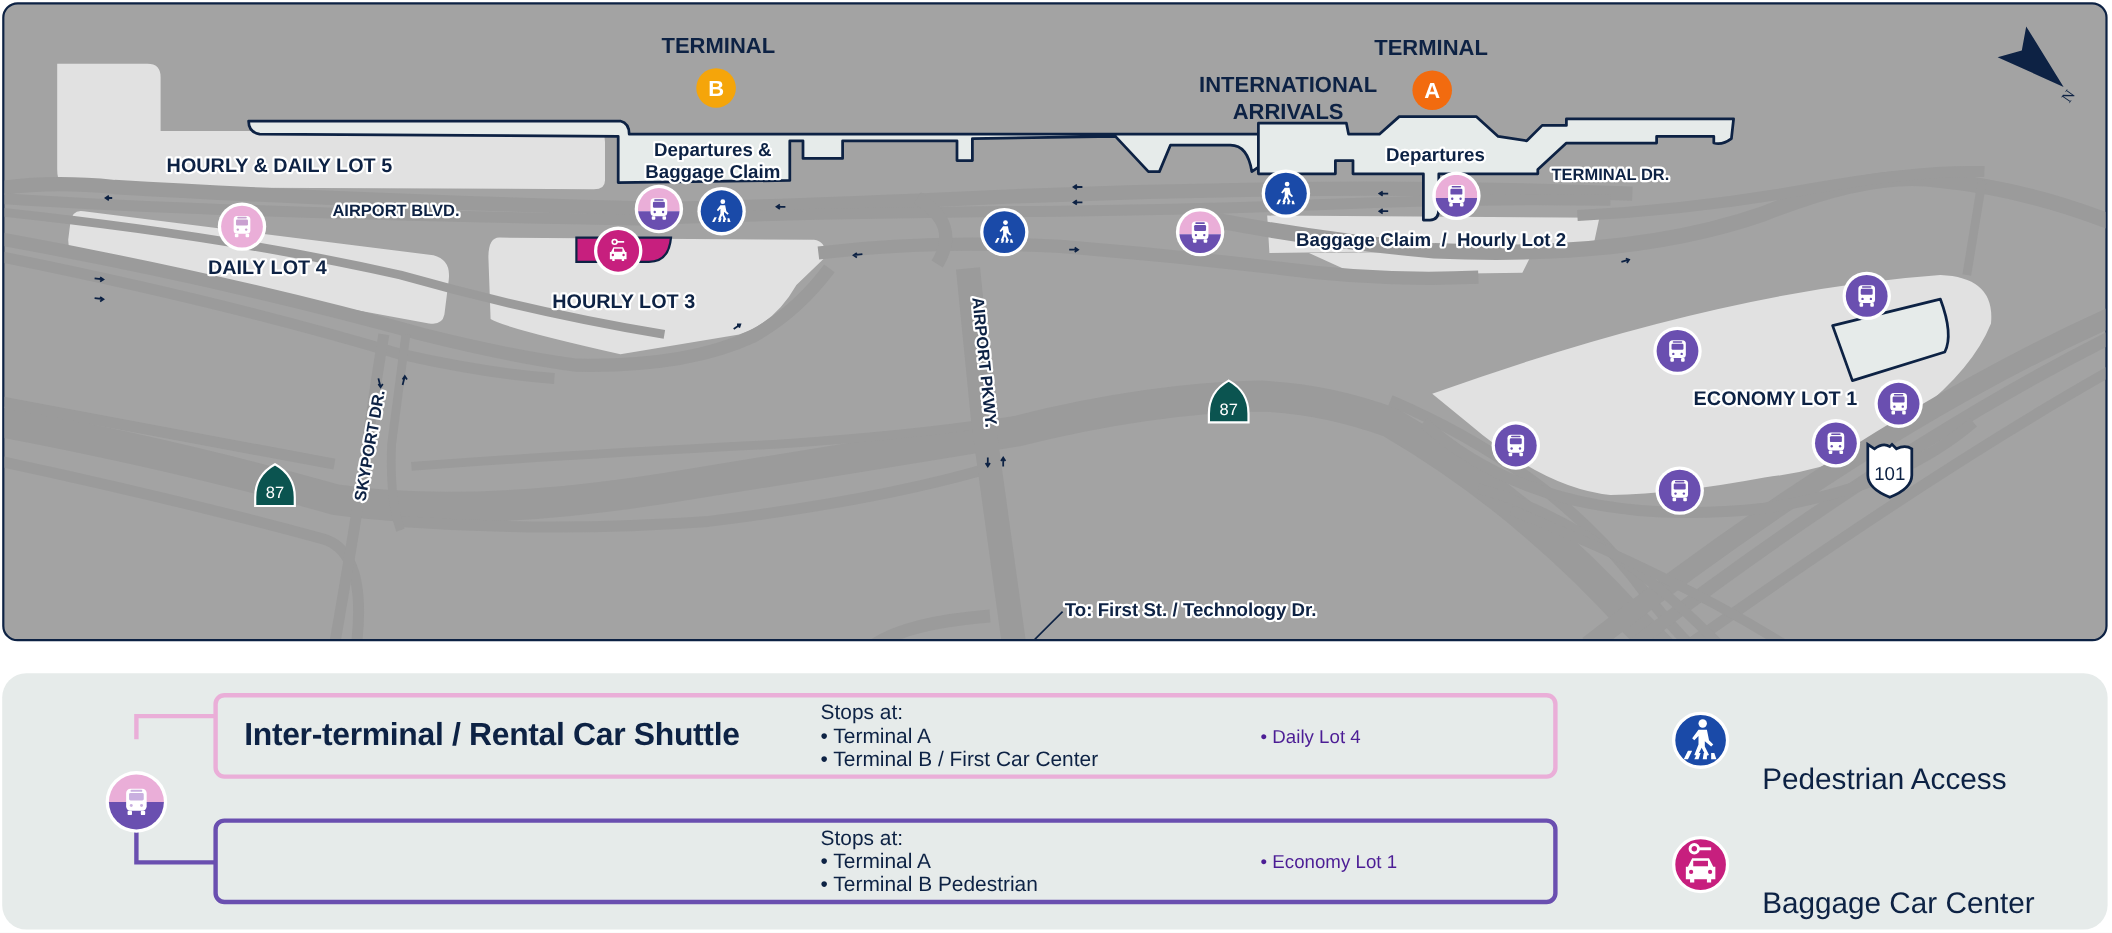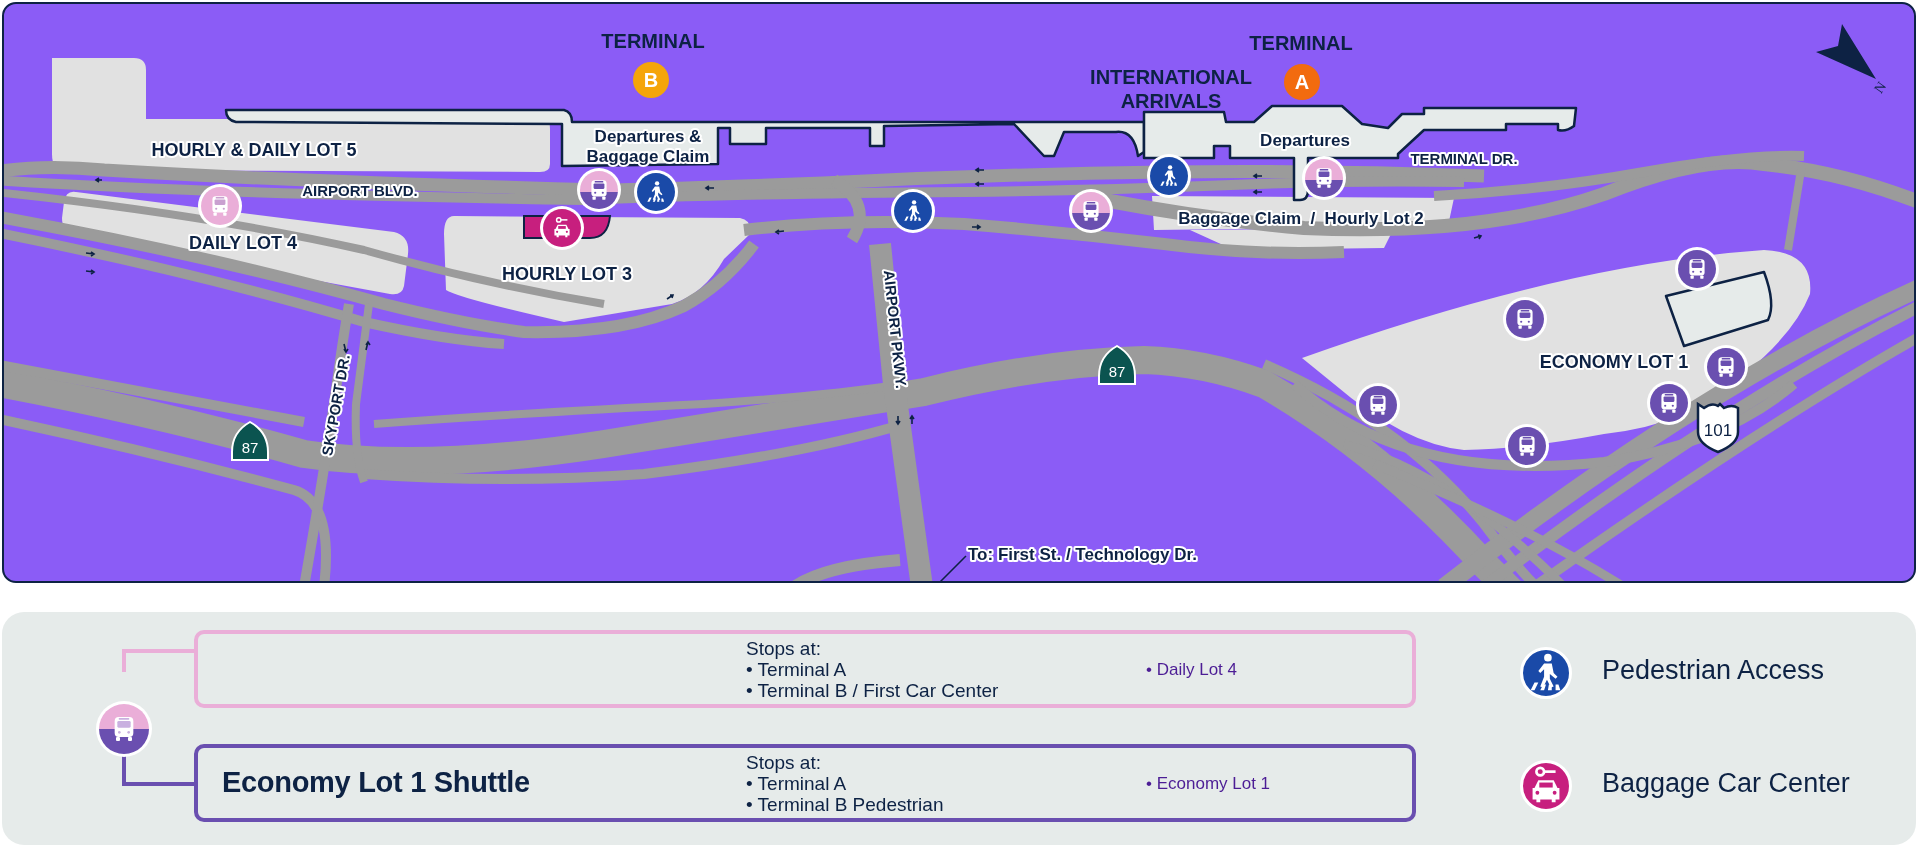--- a/index.html
+++ b/index.html
@@ -1,29 +1,29 @@
 <!DOCTYPE html>
 <html><head>
 <meta charset="utf-8">
 <style>
   html,body{margin:0;padding:0;background:#ffffff;}
   body{width:1920px;height:848px;position:relative;overflow:hidden;font-family:"Liberation Sans","DejaVu Sans",sans-serif;color:#0d2244;}
-  #map{position:absolute;left:2px;top:2px;width:1914px;height:581px;border:2px solid #0d2244;border-radius:14px;box-sizing:border-box;overflow:hidden;background:#8b5cf6;}
+  #map{position:absolute;left:2px;top:2px;width:1914px;height:581px;border:2px solid #0d2244;border-radius:14px;box-sizing:border-box;overflow:hidden;background:#a3a3a3;}
   #map svg{position:absolute;left:0;top:0;}
   .lbl{font-family:"Liberation Sans",sans-serif;font-weight:bold;fill:#0d2244;paint-order:stroke;stroke:#fff;stroke-width:4px;stroke-linejoin:round;}
   .lbl-plain{font-family:"Liberation Sans",sans-serif;font-weight:bold;fill:#0d2244;}
   #legend{position:absolute;left:2px;top:612px;width:1914px;height:233px;background:#e6ebea;border-radius:22px;}
   .route-box{position:absolute;left:192px;width:1222px;height:78px;border:4px solid;border-radius:10px;box-sizing:border-box;}
   .route-box.pink{top:18px;border-color:#eaaed8;}
   .route-box.purple{top:132px;border-color:#6a4fb0;}
   .route-title{position:absolute;left:24px;top:18px;font-size:29px;font-weight:bold;color:#0d2244;letter-spacing:-0.3px;white-space:nowrap;}
   .stops{position:absolute;left:548px;top:4px;font-size:19px;line-height:21px;color:#0d2244;white-space:nowrap;}
   .stops2{position:absolute;left:948px;top:25px;font-size:17px;line-height:21px;color:#4c1d95;white-space:nowrap;}
   .leg-icon{position:absolute;width:46px;height:46px;border-radius:50%;border:3px solid #fff;box-sizing:content-box;}
-  .leg-text{position:absolute;font-size:27px;color:#0d2244;white-space:nowrap;}
+  .leg-text{position:absolute;font-size:27px;color:#0d2244;white-space:nowrap;margin-top:38px;}
   .connector{position:absolute;}
 </style>
 </head>
 <body>
 
 <div id="map">
 <svg width="1914" height="581" viewBox="0 0 1914 581">
   <defs>
     <symbol id="bus" viewBox="0 0 24 24">
       <rect x="5" y="3" width="14" height="15" rx="3" fill="#fff"></rect>
@@ -279,32 +279,32 @@
       <clipPath id="lgbot">
           <rect x="90" y="117" width="64" height="32"></rect>
         </clipPath>
       <circle cx="122" cy="117" r="25" fill="#eaaed8" clip-path="url(#lgtop)"></circle>
       <circle cx="122" cy="117" r="25" fill="#6a4fb0" clip-path="url(#lgbot)"></circle>
       <use href="#bus" x="106" y="101" width="32" height="32" style="color:#c9b0e0"></use>
     </g>
   </svg>
 
   <div class="route-box pink">
+    <div class="route-title">Inter-terminal / Rental Car Shuttle</div>
     <div class="stops">
       <div>Stops at:</div>
       <div>• Terminal A</div>
       <div>• Terminal B / First Car Center</div>
     </div>
     <div class="stops2">
       <div>• Daily Lot 4</div>
     </div>
   </div>
 
   <div class="route-box purple">
-    <div class="route-title">Economy Lot 1 Shuttle</div>
     <div class="stops">
       <div>Stops at:</div>
       <div>• Terminal A</div>
       <div>• Terminal B Pedestrian</div>
     </div>
     <div class="stops2">
       <div>• Economy Lot 1</div>
     </div>
   </div>
 

